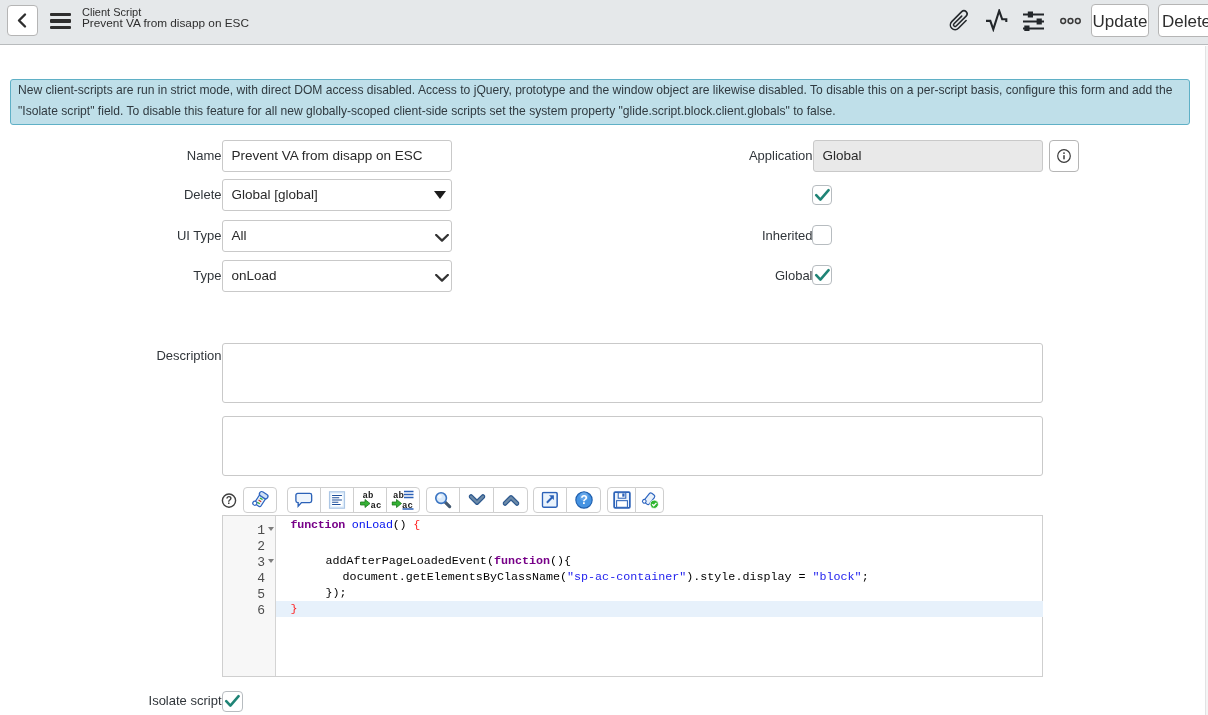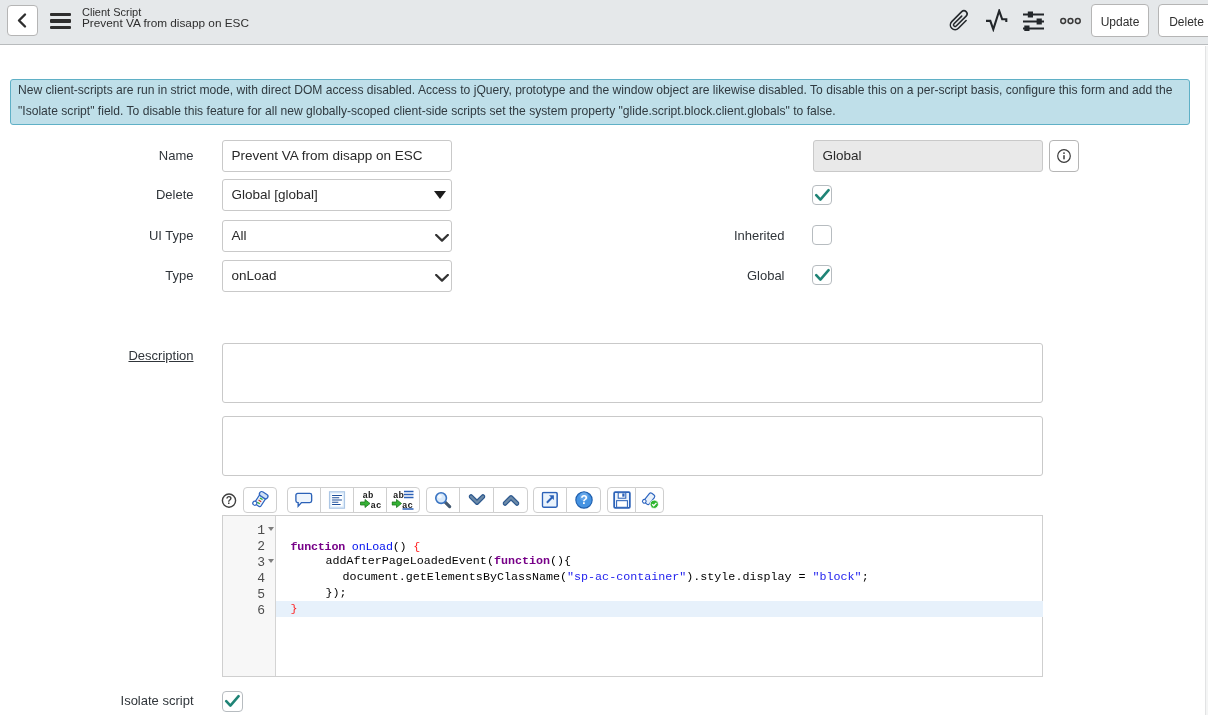--- a/index.html
+++ b/index.html
@@ -8,27 +8,27 @@
 #page { position:absolute; left:0; top:0; width:1208px; height:715px; overflow:hidden; }
 .abs { position:absolute; }
 
 
 #hdr { left:0; top:0; width:1208px; height:45px; background:#e5e8ea; border-bottom:1px solid #b8bbbd; }
 #backbtn { left:7px; top:5px; width:31px; height:31px; background:#fff; border:1px solid #b5b5b5; border-radius:4px; }
 #burger div { width:21px; height:3.4px; background:#2e2e2e; border-radius:1px; margin-bottom:3.3px; }
 #hdrtitle { left:82px; top:5px; line-height:15px; }
 #hdrtitle .t1 { font-size:11px; font-weight:normal; color:#2e2e2e; }
 #hdrtitle .t2 { font-size:11.8px; color:#2e2e2e; margin-top:-4px; }
-.hbtn { top:4px; height:33px; background:#fff; border:1px solid #b5b5b5; border-radius:4px; font-size:12px; color:#2e2e2e; text-align:center; line-height:34px; }
+.hbtn { top:4px; height:33px; background:#fff; border:1px solid #b5b5b5; border-radius:4px; font-size:17px; color:#2e2e2e; text-align:center; line-height:34px; }
 
 
 #banner { left:10px; top:79px; width:1180px; height:46px; background:#bfdfe9; border:1px solid #5fb0c6; border-radius:3px; padding:0 7px; font-size:12.1px; line-height:21px; color:#303a40; }
 
 
-.lbl { font-size:13px; color:#30353a; text-align:right; height:32px; line-height:32px; white-space:nowrap; }
+.lbl { font-size:13px; color:#30353a; text-align:right; height:32px; line-height:32px; white-space:nowrap;margin-left:28px; }
 .inp { height:32px; background:#fff; border:1px solid #c9c9c9; border-radius:3px; font-size:13.5px; line-height:30px; color:#292929; padding-left:8.5px; white-space:nowrap; overflow:hidden; }
 .ro { background:#e9e9e9; }
 .cb { width:20px; height:20px; background:#fff; border:1px solid #b7bcc0; border-radius:4px; }
 textarea.ta, .ta { background:#fff; border:1px solid #c9c9c9; border-radius:3px; }
 
 
 .tbtn { top:487px; height:26px; background:#fff; border:1px solid #cfcfcf; position:absolute; }
 .tbtn svg { position:absolute; left:50%; top:50%; transform:translate(-50%,-50%); }
 
 
@@ -108,20 +108,21 @@
       </svg>
   </div>
 
   <div class="lbl abs" style="left:0; top:260px; width:193.5px;">Type</div>
   <div class="inp abs" style="left:222px; top:260px; width:230px;">onLoad
     <svg class="abs" style="left:212px; top:13px;" width="14" height="8" viewBox="0 0 14 8">
         <polyline points="1.2,1 7,6.6 12.8,1" fill="none" stroke="#333" stroke-width="2.3" stroke-linecap="round" stroke-linejoin="round"></polyline>
       </svg>
   </div>
 
+  <div class="lbl abs" style="left:583px; top:140px; width:201.5px;">Application</div>
   <div class="inp ro abs" style="left:813px; top:140px; width:230px;">Global</div>
   <div class="abs" style="left:1049px; top:140px; width:30px; height:32px; background:#fff; border:1px solid #b5b5b5; border-radius:4px;">
     <svg style="position:absolute; left:50%; top:50%; transform:translate(-50%,-50%);" width="17" height="17" viewBox="0 0 17 17">
       <circle cx="8.5" cy="8.5" r="6.3" fill="none" stroke="#3a3a3a" stroke-width="1.2"></circle>
       <circle cx="8.5" cy="5.6" r="0.95" fill="#3a3a3a"></circle>
       <rect x="7.75" y="7.5" width="1.5" height="4.6" rx="0.75" fill="#3a3a3a"></rect>
     </svg>
   </div>
 
   <div class="cb abs" style="left:812px; top:185px;">
@@ -133,21 +134,21 @@
   <div class="lbl abs" style="left:583px; top:220px; width:201.5px;">Inherited</div>
   <div class="cb abs" style="left:812px; top:225px;"></div>
 
   <div class="lbl abs" style="left:583px; top:260px; width:201.5px;">Global</div>
   <div class="cb abs" style="left:812px; top:265px;">
     <svg style="position:absolute; left:1px; top:2px;" width="17" height="15" viewBox="0 0 17 15">
         <polyline points="2.2,7.2 6.4,11.6 14.6,2.2" fill="none" stroke="#1f8476" stroke-width="2.6" stroke-linecap="round" stroke-linejoin="round"></polyline>
       </svg>
   </div>
 
-  <div class="lbl abs" style="left:0; top:340px; width:193.5px;text-decoration:underline;">Description</div>
+  <div class="lbl abs" style="left:0; top:340px; width:193.5px;">Description</div>
   <div class="ta abs" style="left:222px; top:343px; width:821px; height:60px;"></div>
   <div class="ta abs" style="left:222px; top:416px; width:821px; height:60px;"></div>
 
 
   <svg class="abs" style="left:221px; top:492.5px;" width="16" height="16" viewBox="0 0 16 16">
     <circle cx="8" cy="7.6" r="6.6" fill="none" stroke="#3f3f3f" stroke-width="1.4"></circle>
     <text x="8" y="11.4" font-size="10.5" font-weight="bold" fill="#3f3f3f" text-anchor="middle" font-family="Liberation Sans">?</text>
   </svg>
 
   <div class="tbtn" style="left:243px; width:34px; border-radius:4px;" id="tb-edit">
@@ -265,21 +266,21 @@
     <div id="activeline"></div>
     <div id="gutter"></div>
     <div class="lnum" style="top:5px;">1</div>
     <div class="fold" style="top:11px;"></div>
     <div class="lnum" style="top:21px;">2</div>
     <div class="lnum" style="top:37px;">3</div>
     <div class="fold" style="top:43px;"></div>
     <div class="lnum" style="top:53px;">4</div>
     <div class="lnum" style="top:69px;">5</div>
     <div class="lnum" style="top:85px;">6</div>
-    <div class="cline" style="top:23px; letter-spacing:-0.2px;"><span class="kw">function</span> <span class="def">onLoad</span>() <span class="br">{</span></div>
+    <div class="cline" style="top:1px; letter-spacing:-0.2px;"><span class="kw">function</span> <span class="def">onLoad</span>() <span class="br">{</span></div>
     <div class="cline" style="top:37px;">     addAfterPageLoadedEvent(<span class="kw">function</span>(){</div>
     <div class="cline" style="top:53px; left:63.5px;">        document.getElementsByClassName(<span class="str">"sp-ac-container"</span>).style.display = <span class="str">"block"</span>;</div>
     <div class="cline" style="top:69px;">     });</div>
     <div class="cline" style="top:85px;"><span class="br">}</span></div>
   </div>
 
   <div class="lbl abs" style="left:0; top:685px; width:193.5px;">Isolate script</div>
   <div class="cb abs" style="left:222px; top:691px; width:21px; height:21px;">
     <svg style="position:absolute; left:1px; top:2px;" width="17" height="15" viewBox="0 0 17 15">
         <polyline points="2.2,7.2 6.4,11.6 14.6,2.2" fill="none" stroke="#1f8476" stroke-width="2.6" stroke-linecap="round" stroke-linejoin="round"></polyline>

